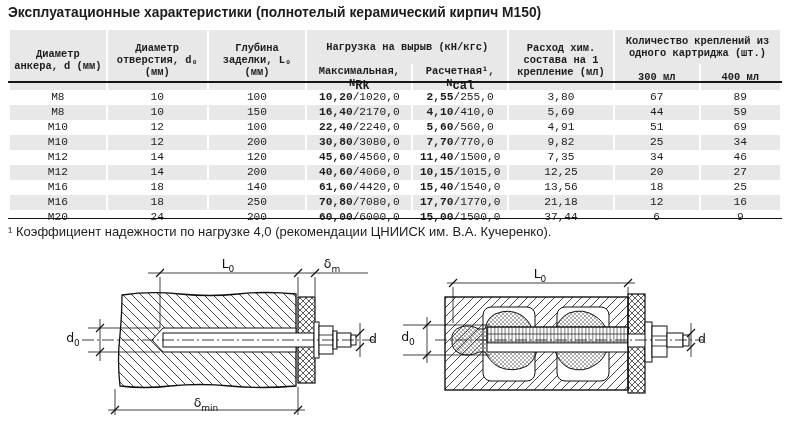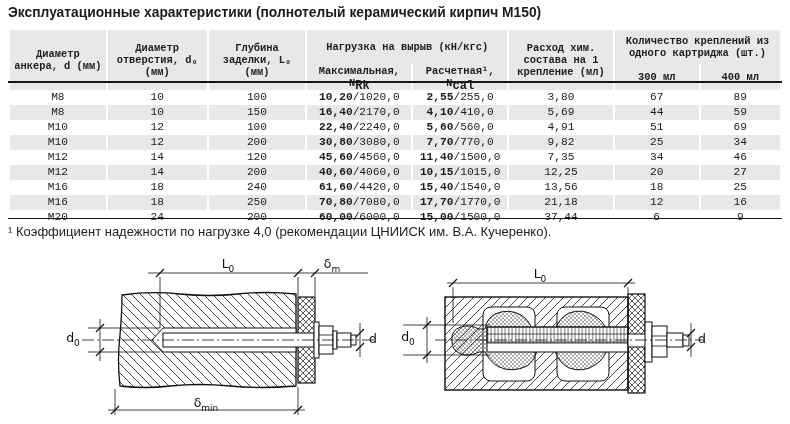--- a/index.html
+++ b/index.html
@@ -133,21 +133,21 @@
           <td>200</td>
           <td><b>40,60</b><span>/4060,0</span></td>
           <td><b>10,15</b><span>/1015,0</span></td>
           <td>12,25</td>
           <td>20</td>
           <td>27</td>
         </tr>
         <tr>
           <td>M16</td>
           <td>18</td>
-          <td>240</td>
+          <td>140</td>
           <td><b>61,60</b><span>/4420,0</span></td>
           <td><b>15,40</b><span>/1540,0</span></td>
           <td>13,56</td>
           <td>18</td>
           <td>25</td>
         </tr>
         <tr class="alt">
           <td>M16</td>
           <td>18</td>
           <td>250</td>

